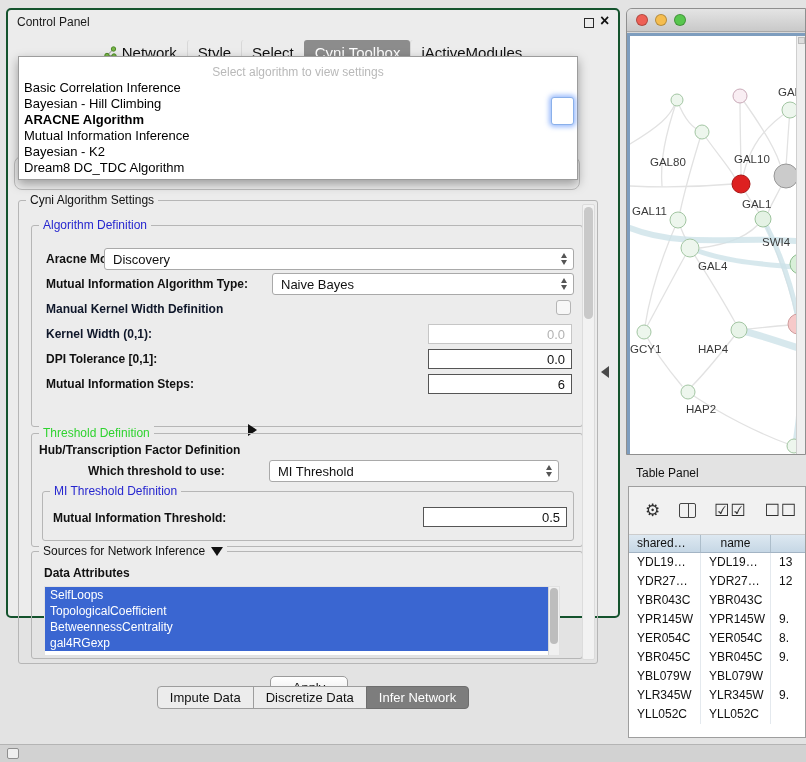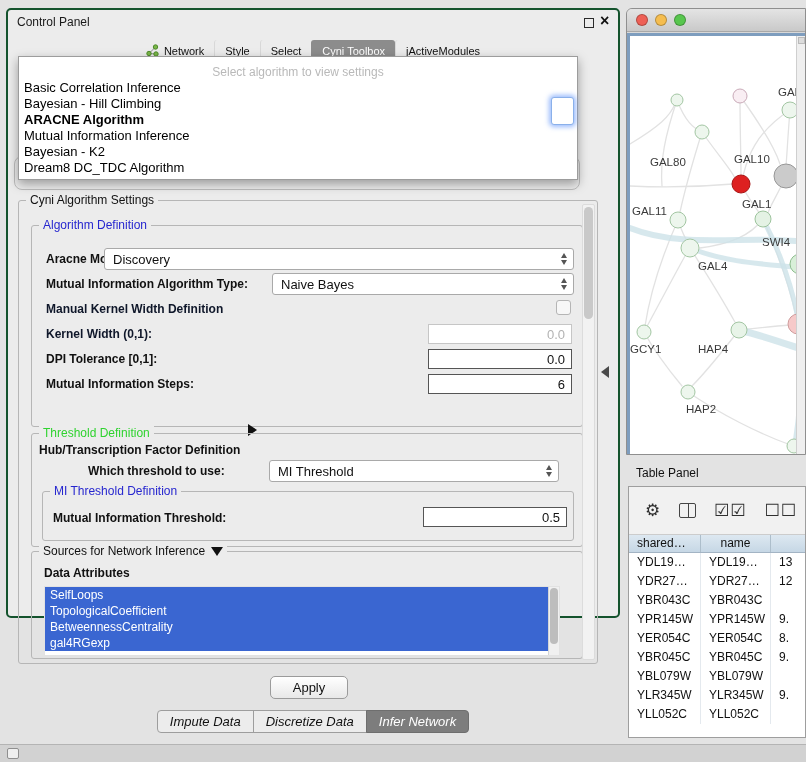--- a/index.html
+++ b/index.html
@@ -8,21 +8,21 @@
   .abs{position:absolute;}
 
   
   #control-panel{left:6px;top:8px;width:614px;height:610px;background:#ececec;border:2px solid #14532d;border-radius:5px;}
   #cp-titlebar{height:24px;position:relative;}
   #cp-title{position:absolute;left:9px;top:5px;font-size:12px;color:#1a1a1a;}
   #cp-float{position:absolute;left:576px;top:8px;width:10px;height:10px;border:1.5px solid #2a2a2a;background:transparent;}
   #cp-close{position:absolute;left:592px;top:2px;font-size:16px;font-weight:bold;color:#111;line-height:18px;}
 
   #top-tabs{position:absolute;left:0;top:30px;width:100%;display:flex;justify-content:center;}
-  .tab{padding:4px 10px;font-size:11px;color:#111;display:flex;align-items:center;gap:5px;border-radius:3px;white-space:nowrap;}
+  .tab{padding:4px 10px;font-size:15px;color:#111;display:flex;align-items:center;gap:5px;border-radius:3px;white-space:nowrap;}
   .tab+.tab{border-left:1px solid #d8d8d8;}
   .tab.sel{background:#8c8c8c;color:#fff;border-left-color:transparent;}
   .tabicon{display:inline-flex;}
 
   
   #algo-popup{left:18px;top:56px;width:560px;z-index:50;background:#fff;border:1px solid #9c9c9c;box-shadow:0 4px 10px rgba(0,0,0,.35);padding:6px 0 3px;}
   .pop-ph{font-size:12px;color:#b9b9b9;text-align:center;padding:2px 0 1px;}
   .pop-item{font-size:13px;padding:0 5px;line-height:16px;color:#000;white-space:nowrap;}
   .pop-item.bold{font-weight:bold;}
   #combo-fragment{left:14px;top:156px;width:566px;height:34px;border:1px solid #bdbdbd;border-radius:8px;z-index:2;}
@@ -49,21 +49,21 @@
   #cyni-scroll{position:absolute;right:2px;top:3px;bottom:3px;width:13px;background:#f2f2f2;border:1px solid #dcdcdc;border-radius:2px;}
   #cyni-thumb{position:absolute;left:1px;top:2px;width:9px;height:112px;background:#c9c9c9;border-radius:5px;}
 
   #attr-list{position:absolute;left:12px;top:34px;width:516px;height:70px;background:#fff;overflow:hidden;border:1px solid #e2e2e2;}
   .attr-item{height:16px;line-height:16px;background:#3a66d1;color:#fff;font-size:12px;padding-left:5px;white-space:nowrap;}
   #attr-scroll{position:absolute;right:0;top:0;bottom:0;width:11px;background:#f0f0f0;border-left:1px solid #d5d5d5;}
   #attr-thumb{position:absolute;left:1px;top:1px;width:8px;height:56px;background:#bdbdbd;border-radius:4px;}
 
   #apply-btn{position:absolute;left:262px;top:666px;width:78px;height:23px;border:1px solid #9b9b9b;border-radius:5px;background:linear-gradient(#ffffff,#e8e8e8);font-size:13px;display:flex;align-items:center;justify-content:center;color:#111;}
 
-  #bottom-tabs{position:absolute;left:0;top:700px;width:100%;display:flex;justify-content:center;font-style:italic;}
+  #bottom-tabs{position:absolute;left:0;top:676px;width:100%;display:flex;justify-content:center;}
   .seg{border:1px solid #9d9d9d;padding:3px 12px;font-size:13px;background:#ececec;margin-left:-1px;white-space:nowrap;}
   .seg:first-child{border-radius:4px 0 0 4px;margin-left:0;}
   .seg:last-child{border-radius:0 4px 4px 0;}
   .seg.sel{background:#7d7d7d;color:#fff;border-color:#6e6e6e;}
 
   #panel-collapse{left:601px;top:366px;width:0;height:0;border-top:6px solid transparent;border-bottom:6px solid transparent;border-right:8px solid #4a4a4a;}
 
   
   #net-window{left:626px;top:8px;width:180px;height:447px;background:#d8d8d8;border:1px solid #8f8f8f;border-radius:6px 0 0 0;overflow:hidden;}
   #net-titlebar{height:23px;background:linear-gradient(#e4e4e4,#c9c9c9);border-bottom:1px solid #a8a8a8;display:flex;align-items:center;padding-left:9px;gap:7px;}

